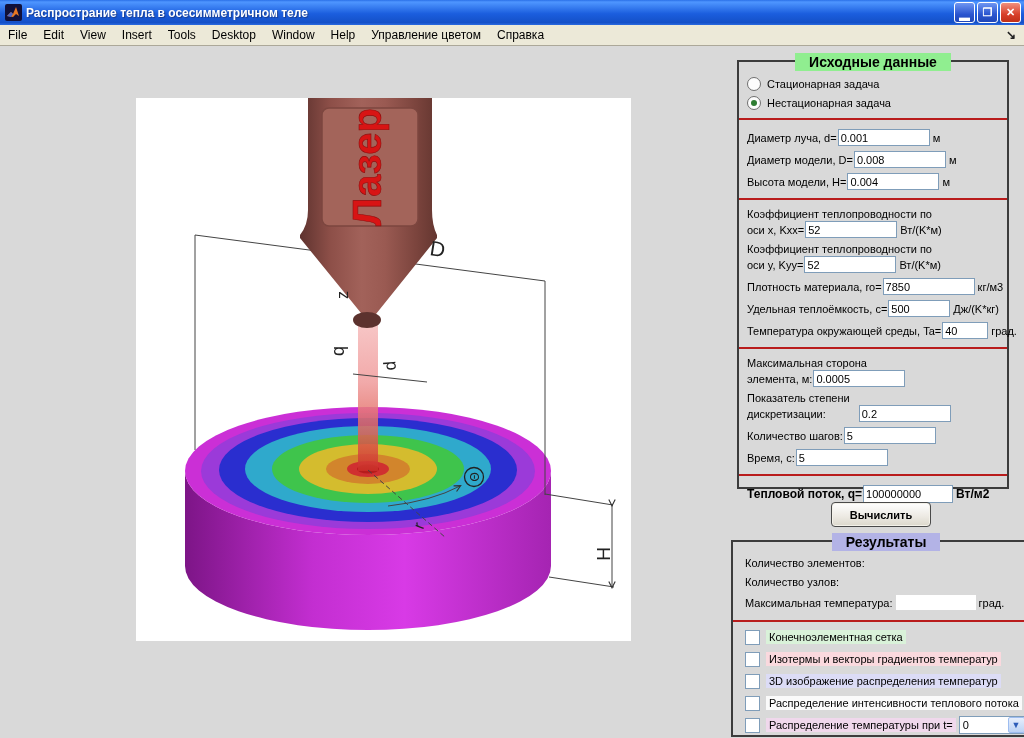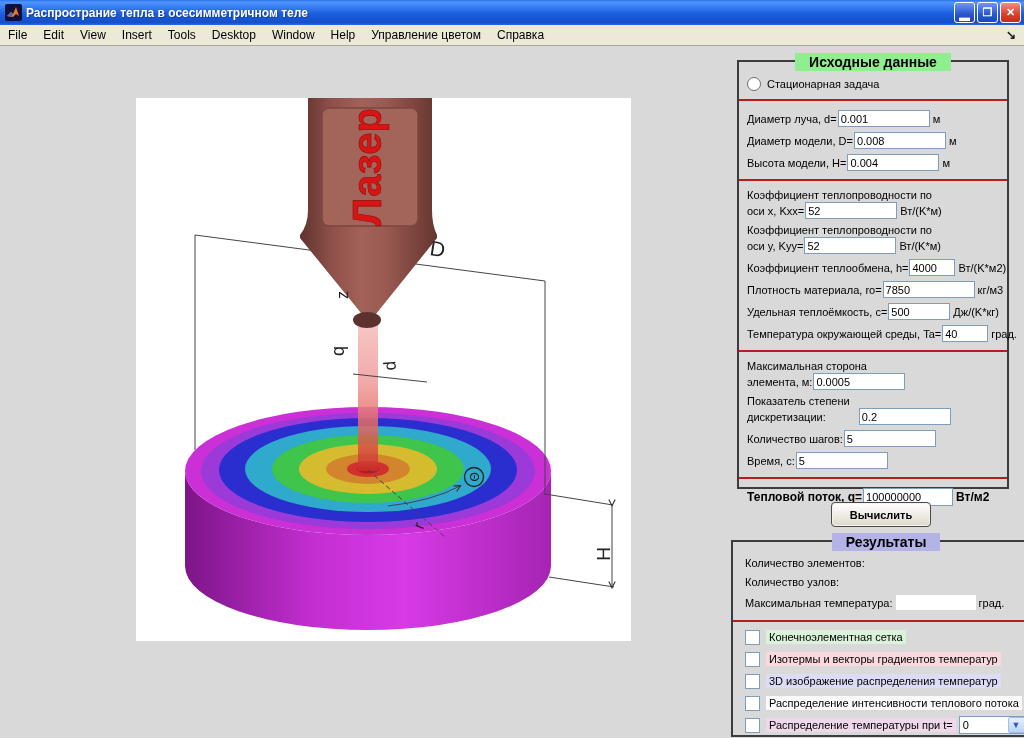--- a/index.html
+++ b/index.html
@@ -172,20 +172,26 @@
   <div class="panel panel-input">
     <div class="panel-title"><span style="background-color: rgb(144, 238, 144);">Исходные данные</span></div>
 
     <div class="sec" style="padding-top:10px;">
       <div class="row">
         <span class="radio">
             <i style="visibility: hidden;"></i>
           </span>
         <span>Стационарная задача</span>
       </div>
+      <div class="row">
+        <span class="radio">
+            <i></i>
+          </span>
+        <span>Нестационарная задача</span>
+      </div>
     </div>
 
     <div class="sec">
       <div class="row">
         <span>Диаметр луча, d=</span>
         <input class="txt w-lg" value="0.001" style="">
         <span class="unit">м</span>
       </div>
       <div class="row">
         <span>Диаметр модели, D=</span>
@@ -204,25 +210,20 @@
       <div class="row" style="margin-top:0;">
         <span>оси x, Kxx=</span>
         <input class="txt w-lg" value="52" style="">
         <span class="unit">Вт/(K*м)</span>
       </div>
       <div class="row2">Коэффициент теплопроводности по</div>
       <div class="row" style="margin-top:0;">
         <span>оси y, Kyy=</span>
         <input class="txt w-lg" value="52" style="">
         <span class="unit">Вт/(K*м)</span>
-      </div>
-      <div class="row">
-        <span>Коэффициент теплообмена, h=</span>
-        <input class="txt w-sm" value="4000" style="">
-        <span class="unit">Вт/(K*м2)</span>
       </div>
       <div class="row">
         <span>Плотность материала, ro=</span>
         <input class="txt w-lg" value="7850" style="">
         <span class="unit">кг/м3</span>
       </div>
       <div class="row">
         <span>Удельная теплоёмкость, c=</span>
         <input class="txt w-md" value="500" style="">
         <span class="unit">Дж/(K*кг)</span>

